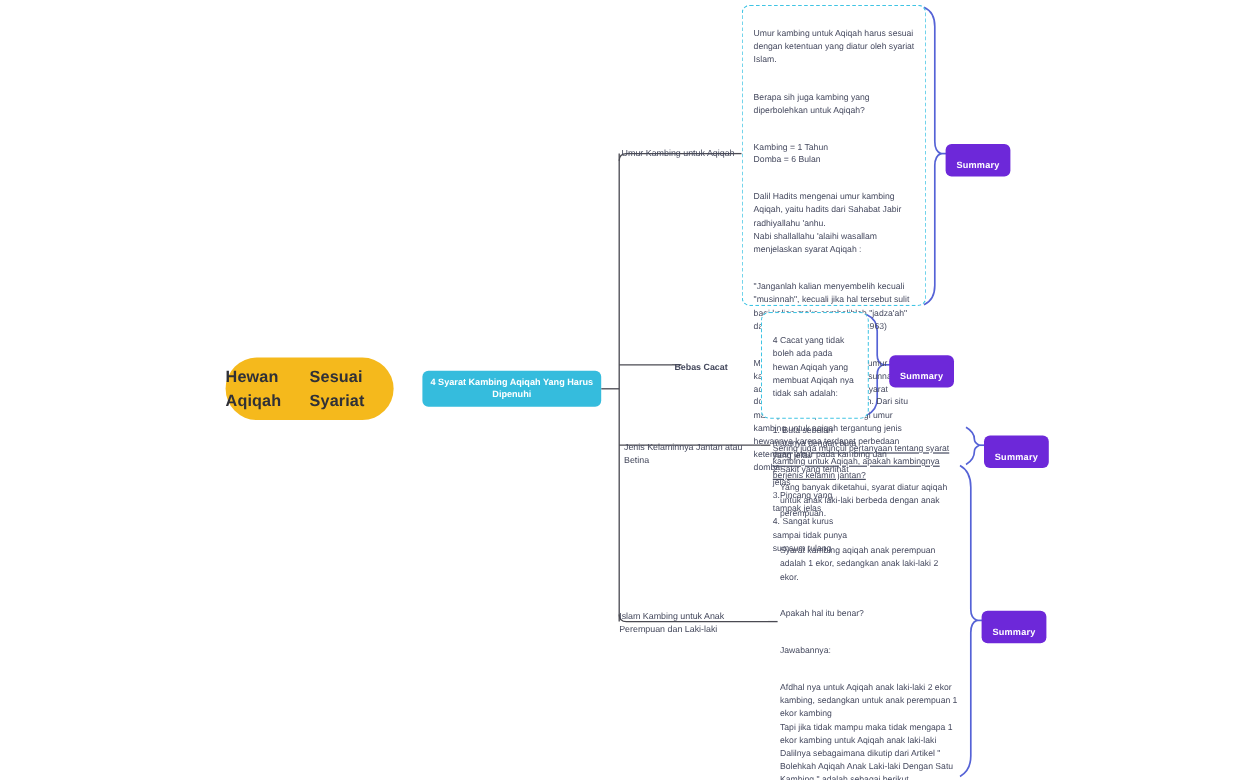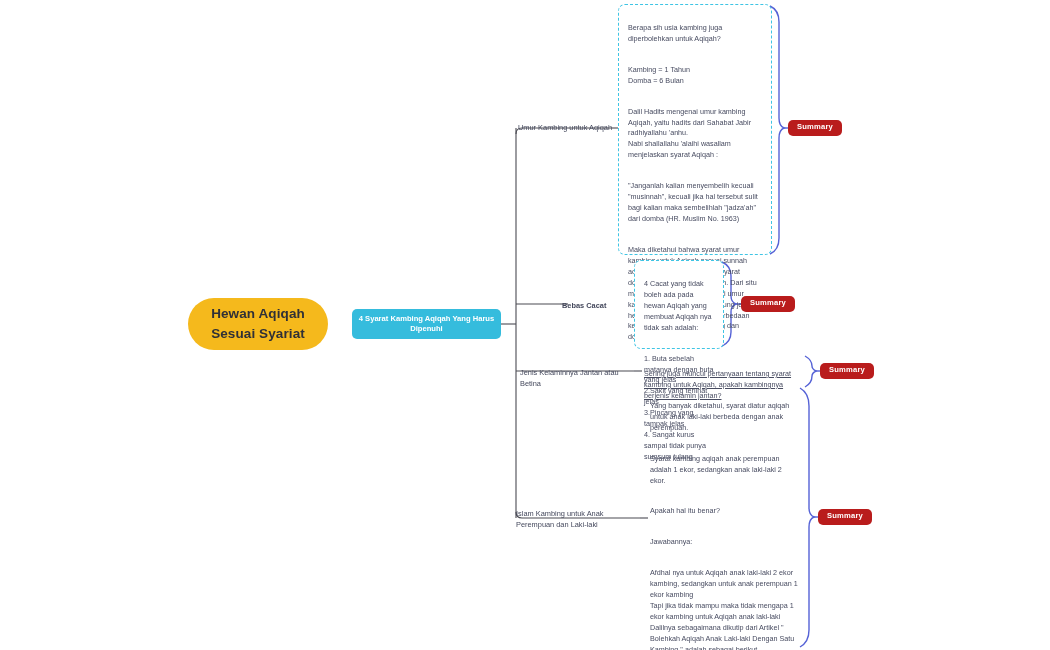--- a/index.html
+++ b/index.html
@@ -32,21 +32,21 @@
   
   .root-node {
     position: absolute;
     left: 188px;
     top: 298px;
     width: 140px;
     height: 52px;
     background: #f5b91c;
     border-radius: 26px;
     display: flex;
-    flex-direction: column;
+    flex-direction: row;
     align-items: center;
     justify-content: center;
     color: #2f3037;
     font-size: 13.5px;
     font-weight: bold;
     line-height: 1.45;
     letter-spacing: .1px;
   }
 
   
@@ -98,26 +98,26 @@
     padding: 0;
   }
   .content-box p {
     margin: 0 0 9px 0;
   }
   .content-box p:last-child { margin-bottom: 0; }
 
   
   .summary-badge {
     position: absolute;
-    background: #b91c1c;
+    background: #6d28d9;
     color: #ffffff;
     font-size: 7.6px;
     font-weight: bold;
     border-radius: 5px;
-    padding: 2px 9px 5px 9px;
+    padding: 13px 9px 5px 9px;
     letter-spacing: .2px;
     white-space: nowrap;
   }
 </style>
 </head>
 <body>
 
 <div id="canvas">
 
   <svg id="wires" viewBox="0 0 1050 650">
@@ -155,21 +155,22 @@
   <div class="root-node">
     <span>Hewan Aqiqah</span>
     <span>Sesuai Syariat</span>
   </div>
 
   <div class="topic-node">4 Syarat Kambing Aqiqah Yang Harus Dipenuhi</div>
 
   <div class="branch-label" style="left:518px; top:122px; width:96px;">Umur Kambing untuk Aqiqah</div>
 
   <div class="content-box dashed" style="left:618px; top:4px; width:154px; height:251px;">
-    <p>Berapa sih usia kambing juga diperbolehkan untuk Aqiqah?</p>
+    <p> Umur kambing untuk Aqiqah harus sesuai dengan ketentuan yang diatur oleh syariat Islam.</p>
+    <p>Berapa sih juga kambing yang diperbolehkan untuk Aqiqah?</p>
     <p>Kambing = 1 Tahun
 Domba = 6 Bulan</p>
     <p>Dalil Hadits mengenai umur kambing Aqiqah, yaitu hadits dari Sahabat Jabir radhiyallahu 'anhu.
 Nabi shallallahu 'alaihi wasallam menjelaskan syarat Aqiqah :</p>
     <p>"Janganlah kalian menyembelih kecuali "musinnah", kecuali jika hal tersebut sulit bagi kalian maka sembelihlah "jadza'ah" dari domba (HR. Muslim No. 1963)</p>
     <p>Maka diketahui bahwa syarat umur kambing untuk Aqiqah sesuai sunnah adalah minimal 1 tahun, dan syarat domba Aqiqah minimal 6 bulan. Dari situ maka perlu kita perhatikan lagi umur kambing untuk aqiqah tergantung jenis hewannya karena terdapat perbedaan ketentuan umur pada kambing dan domba.</p>
   </div>
 
   <div class="summary-badge" style="left:788px; top:120px;">Summary</div>
 

